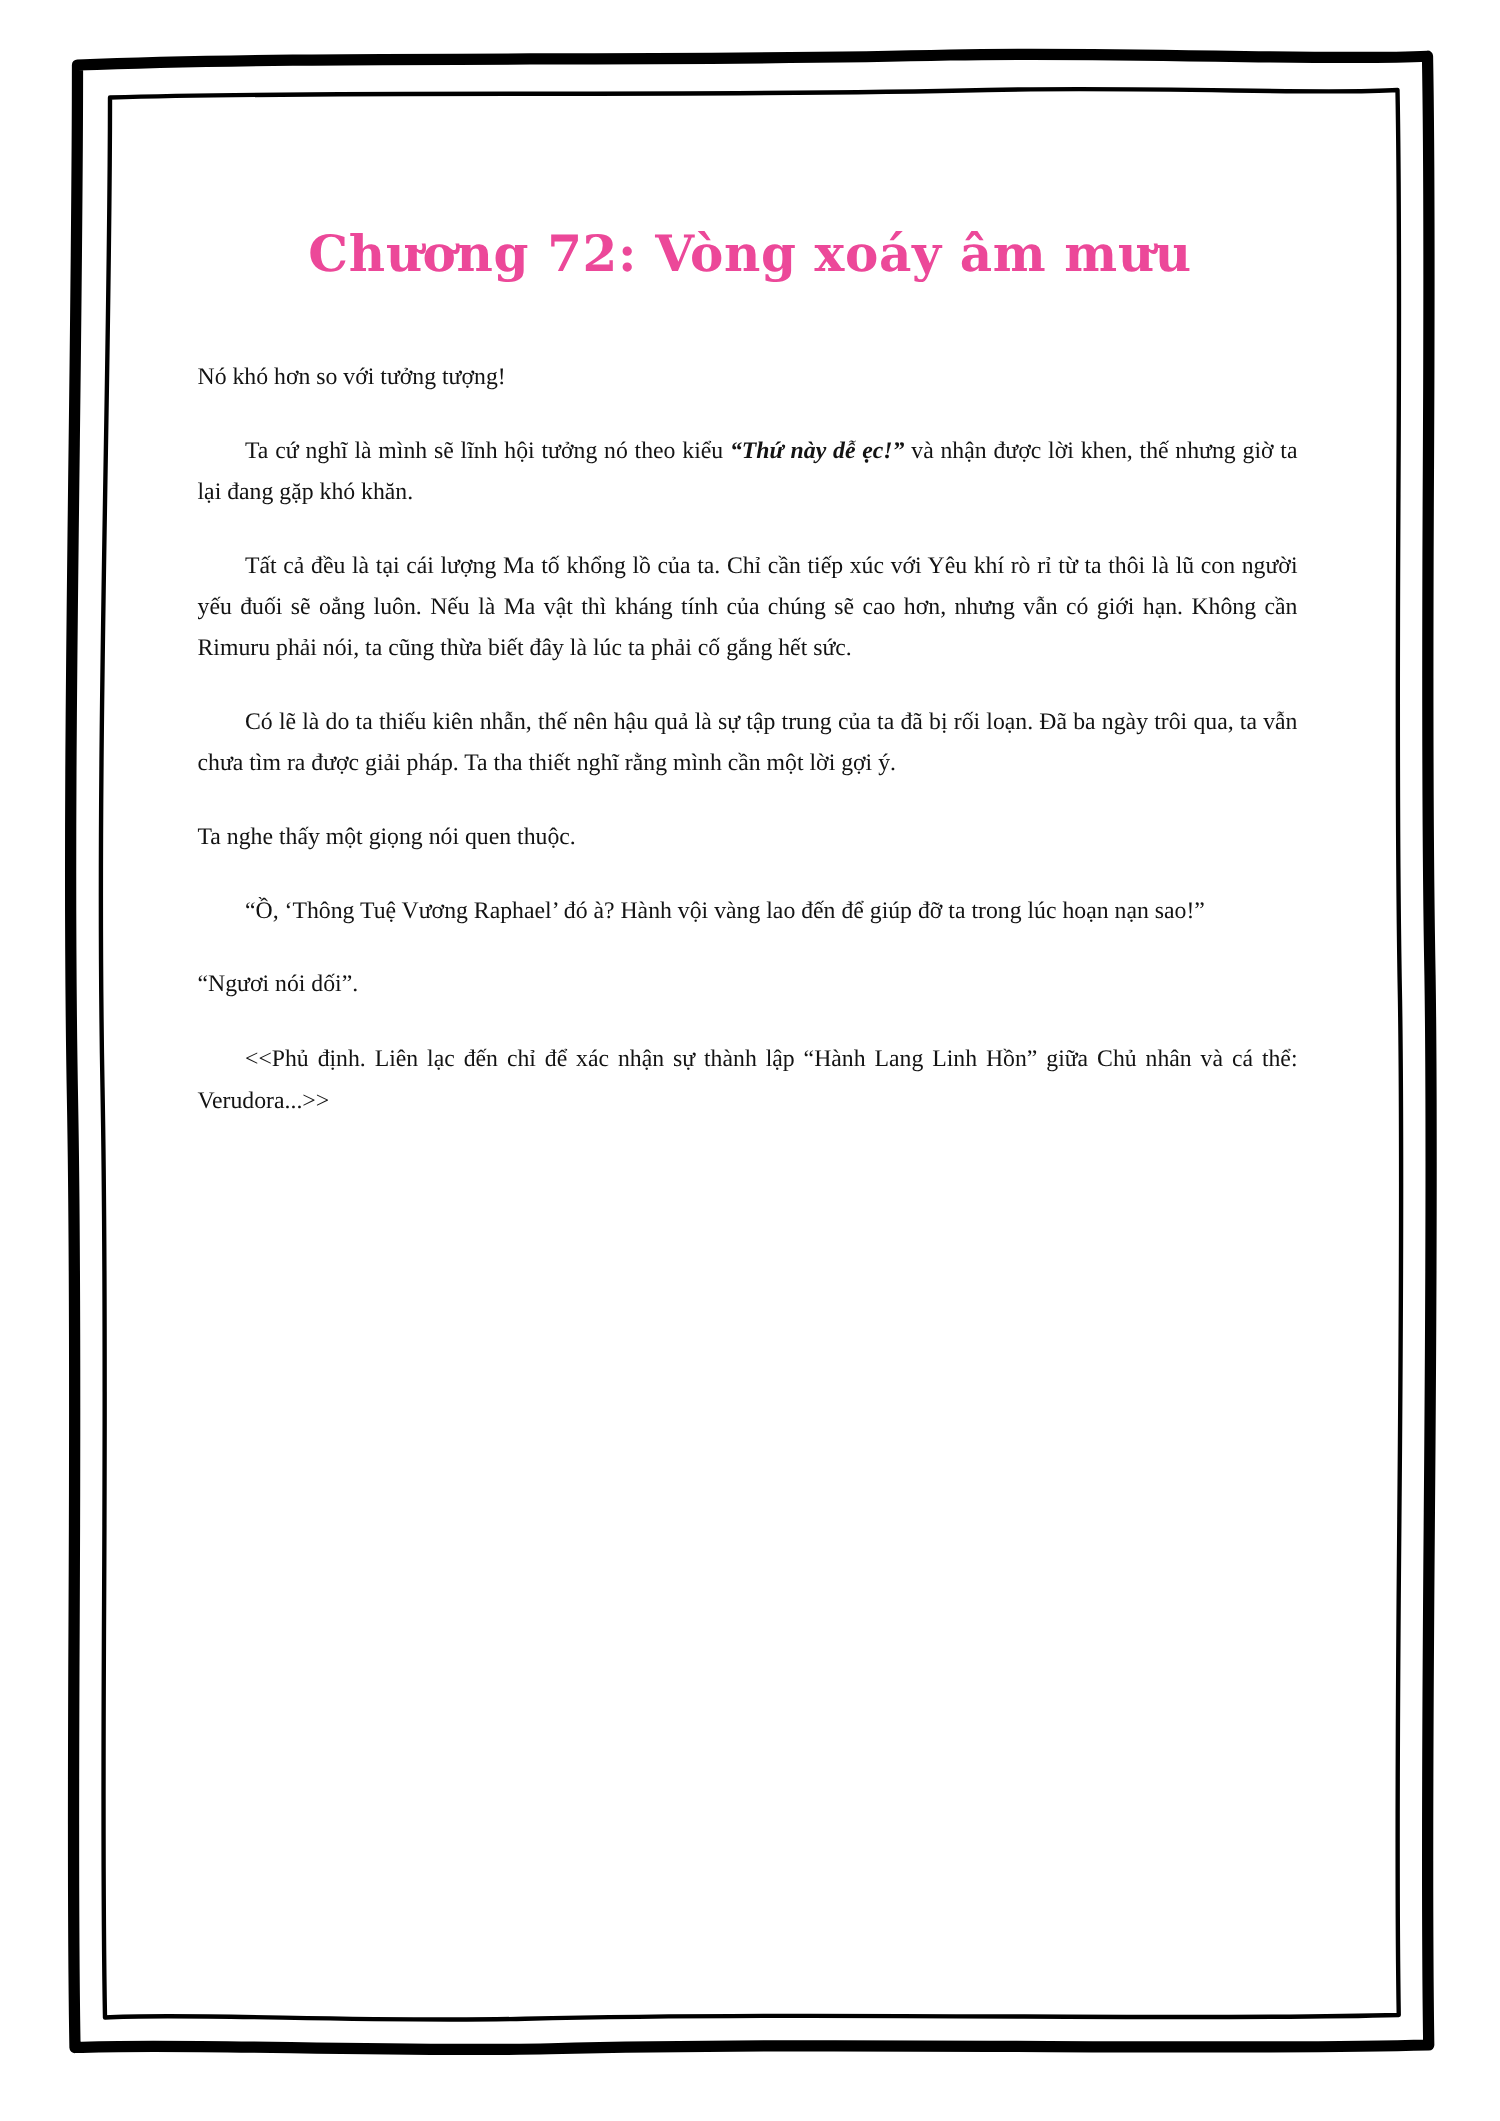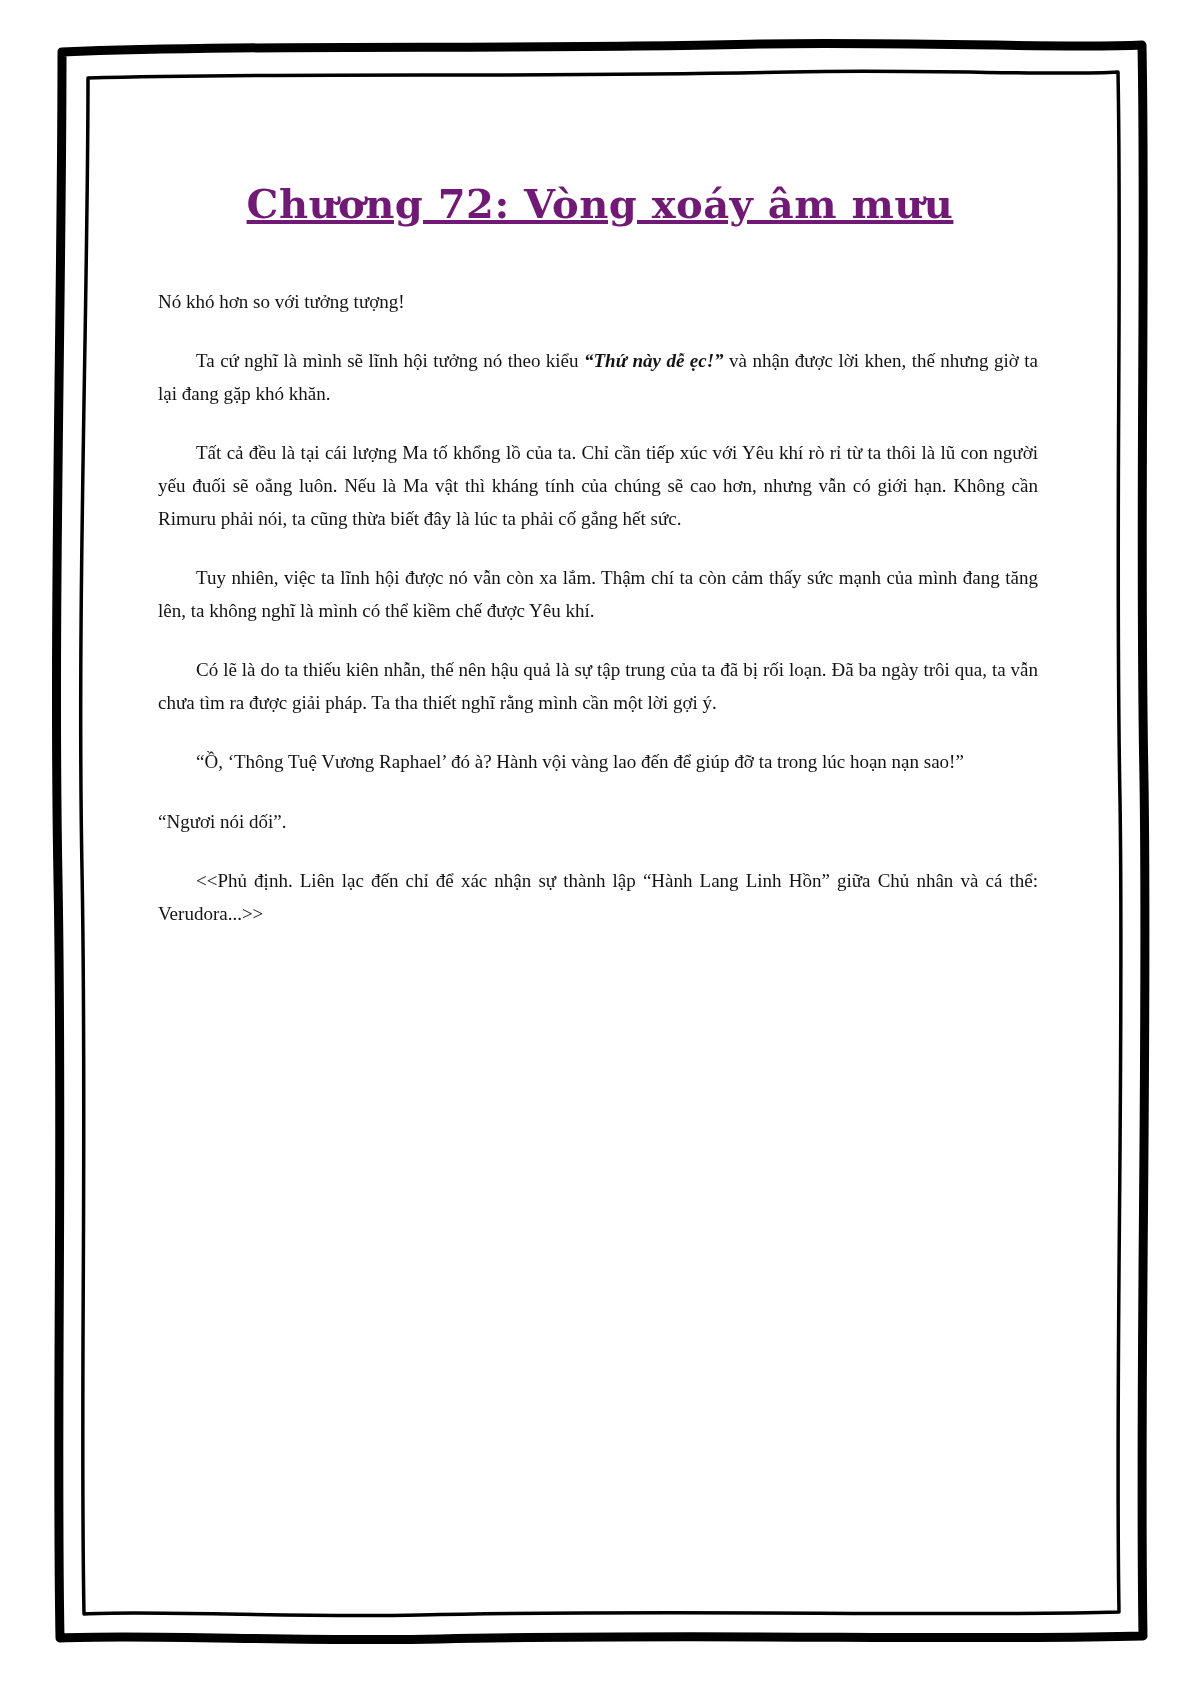--- a/index.html
+++ b/index.html
@@ -43,23 +43,22 @@
   }
 
   
   .chapter-title {
     text-align: center;
     font-family: "DejaVu Serif", serif;
     font-weight: bold;
     font-size: 40px;
     letter-spacing: 0.5px;
     margin: 40px 0 58px 0;
-    color: #701a75;
+    color: #ec4899;
     white-space: nowrap;
-    text-decoration: underline;
   }
 
   
   .body-text {
     padding: 0 62px 0 58px;
   }
   p.para {
     font-size: 19px;
     line-height: 1.74;
     margin: 0 0 26px 0;
@@ -101,26 +100,26 @@
     <h1 class="chapter-title">Chương 72: Vòng xoáy âm mưu</h1>
 
     <div class="body-text">
 
       <p class="para noindent">Nó khó hơn so với tưởng tượng!</p>
 
       <p class="para indent"><span>Ta cứ nghĩ là mình sẽ lĩnh hội tưởng nó theo kiểu </span><span class="ital">“Thứ này dễ ẹc!”</span><span> và nhận được lời khen, thế nhưng giờ ta lại đang gặp khó khăn.</span></p>
 
       <p class="para indent">Tất cả đều là tại cái lượng Ma tố khổng lồ của ta. Chỉ cần tiếp xúc với Yêu khí rò rỉ từ ta thôi là lũ con người yếu đuối sẽ oẳng luôn. Nếu là Ma vật thì kháng tính của chúng sẽ cao hơn, nhưng vẫn có giới hạn. Không cần Rimuru phải nói, ta cũng thừa biết đây là lúc ta phải cố gắng hết sức.</p>
 
-      <p class="para indent">Tuy nhiên, việc ta lĩnh hội được nó vẫn còn xa lắm. Thậm chí ta còn cảm thấy sức mạnh của mình đang tăng lên, ta không nghĩ là mình có thể kiềm chế được Yêu khí.</p>
 
       <p class="para indent">Có lẽ là do ta thiếu kiên nhẫn, thế nên hậu quả là sự tập trung của ta đã bị rối loạn. Đã ba ngày trôi qua, ta vẫn chưa tìm ra được giải pháp. Ta tha thiết nghĩ rằng mình cần một lời gợi ý.</p>
 
 
 
+      <p class="para noindent">Ta nghe thấy một giọng nói quen thuộc.</p>
 
       <p class="para indent">“Ồ, ‘Thông Tuệ Vương Raphael’ đó à? Hành vội vàng lao đến để giúp đỡ ta trong lúc hoạn nạn sao!”</p>
 
       <p class="para noindent">“Ngươi nói dối”.</p>
 
       <p class="para indent">&lt;&lt;Phủ định. Liên lạc đến chỉ để xác nhận sự thành lập “Hành Lang Linh Hồn” giữa Chủ nhân và cá thể: Verudora...&gt;&gt;</p>
 
     </div>
   </div>
 </div>

